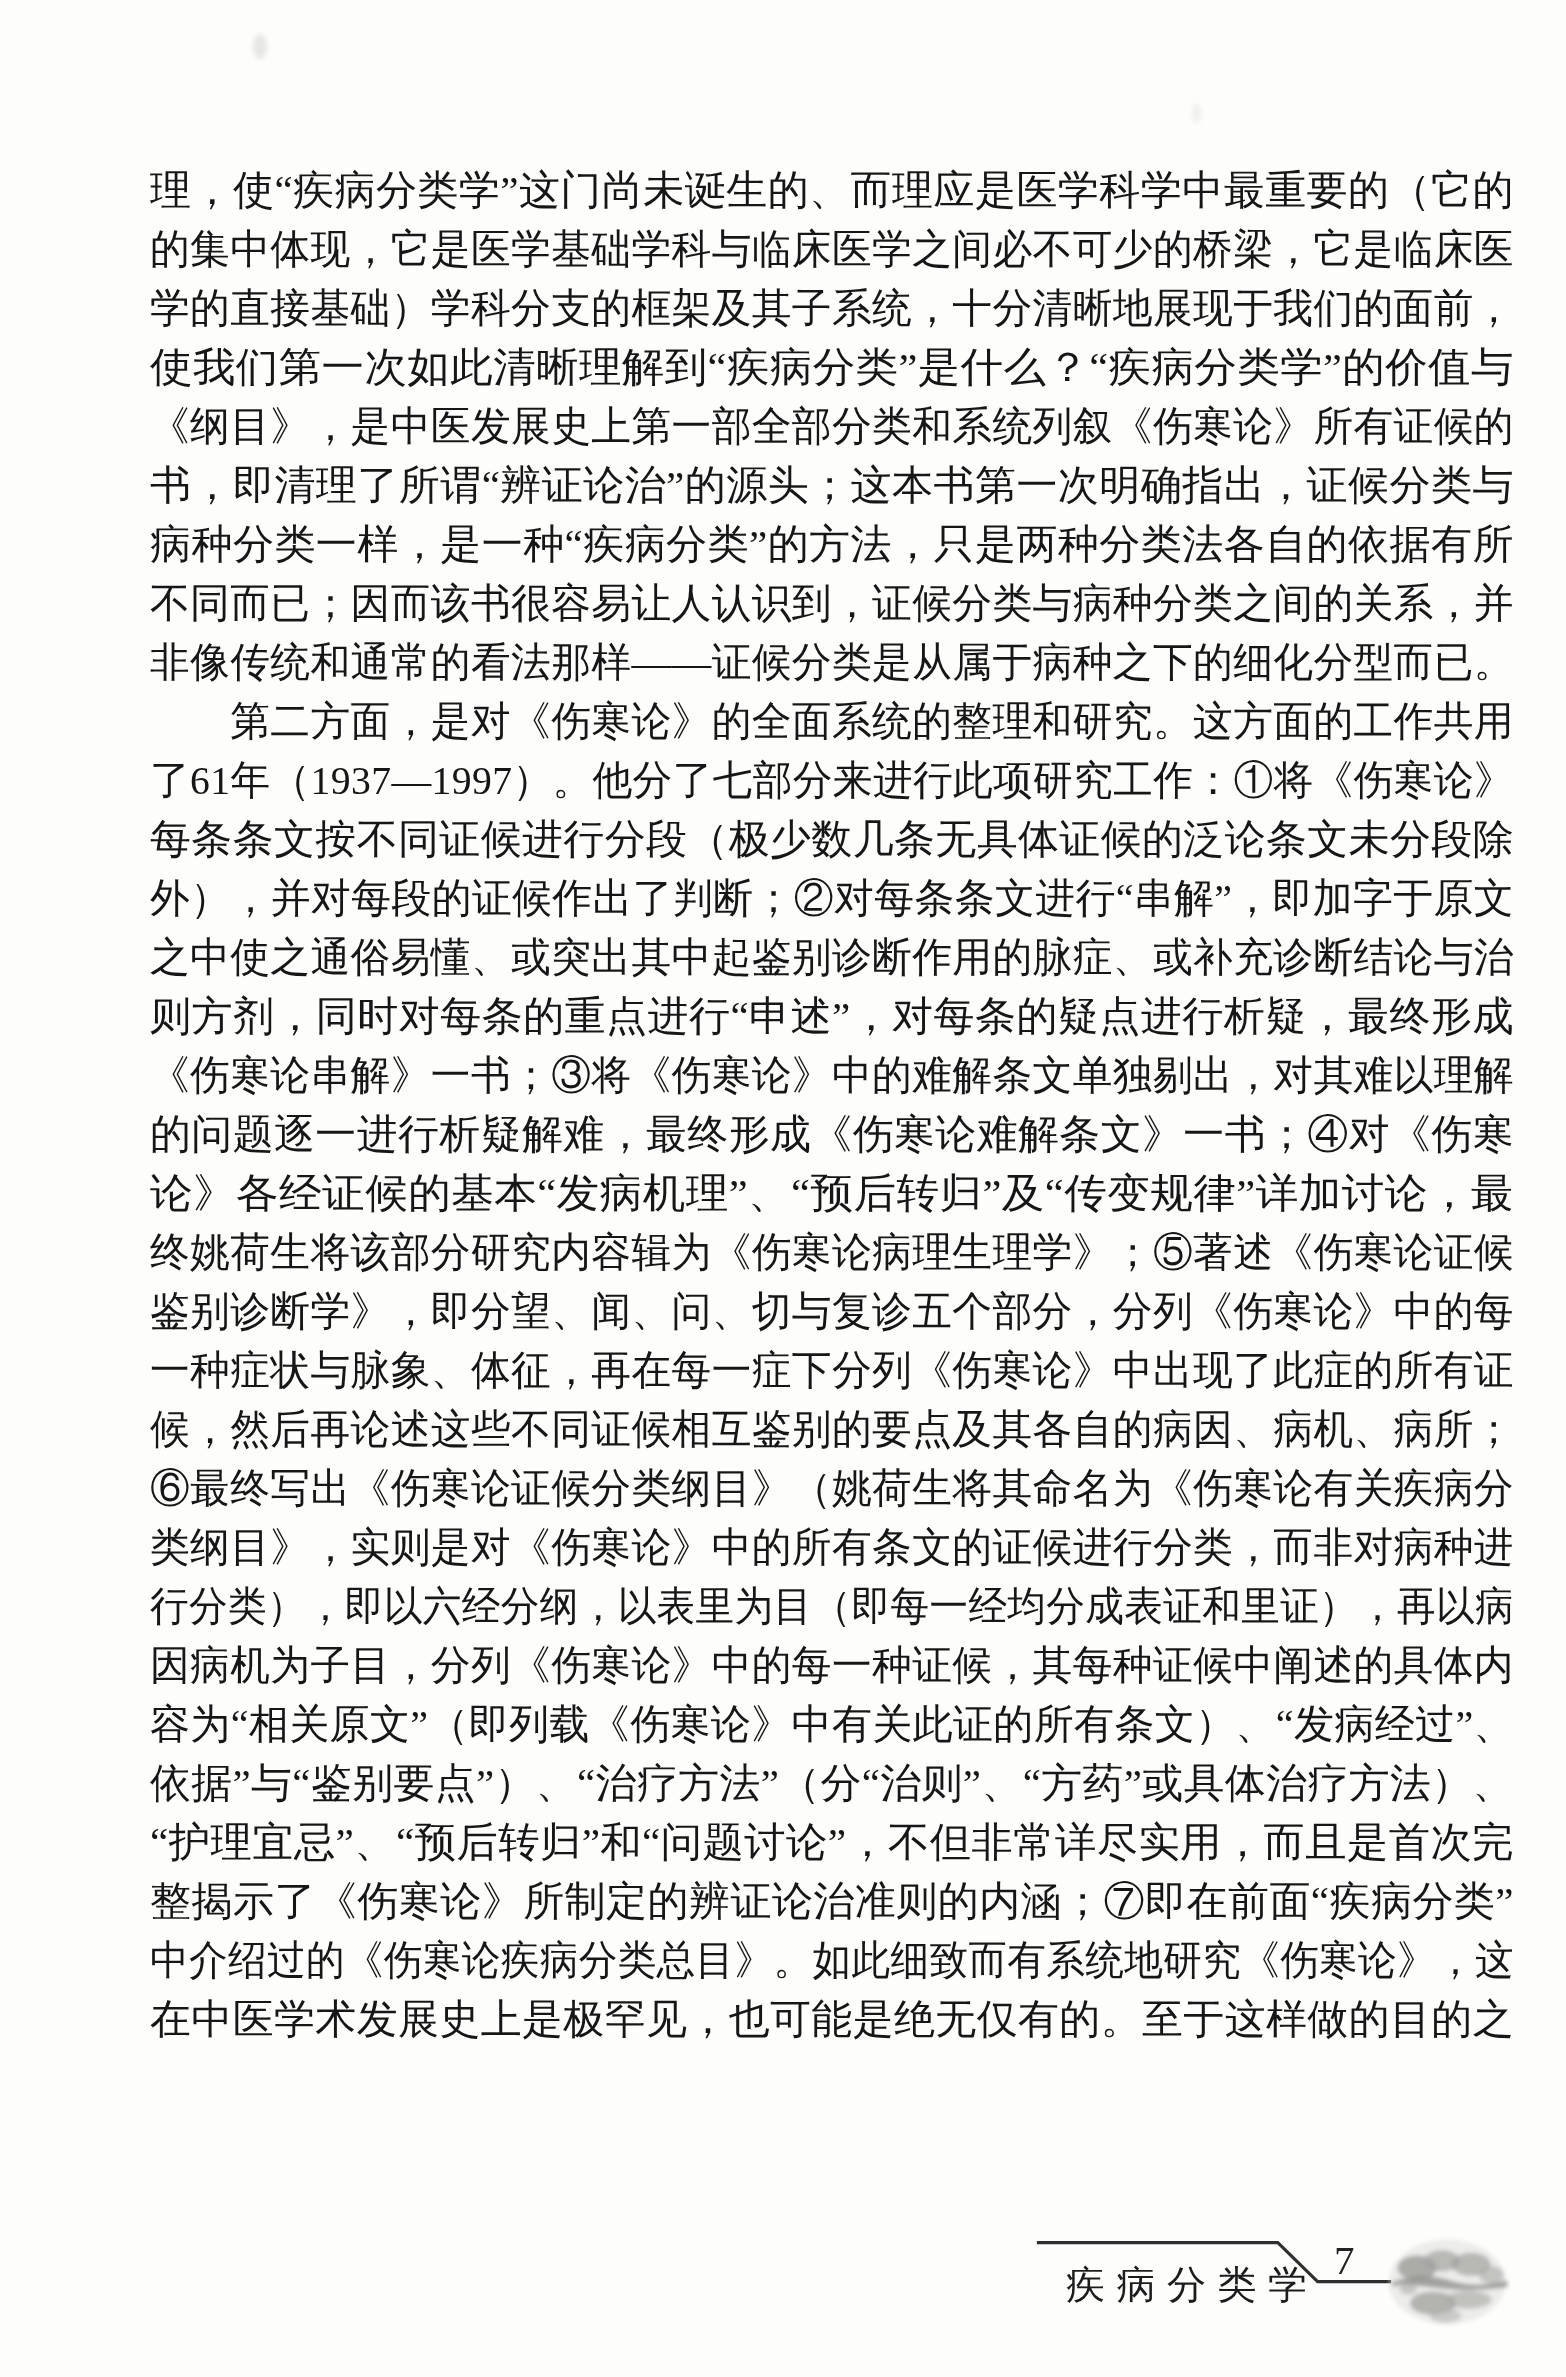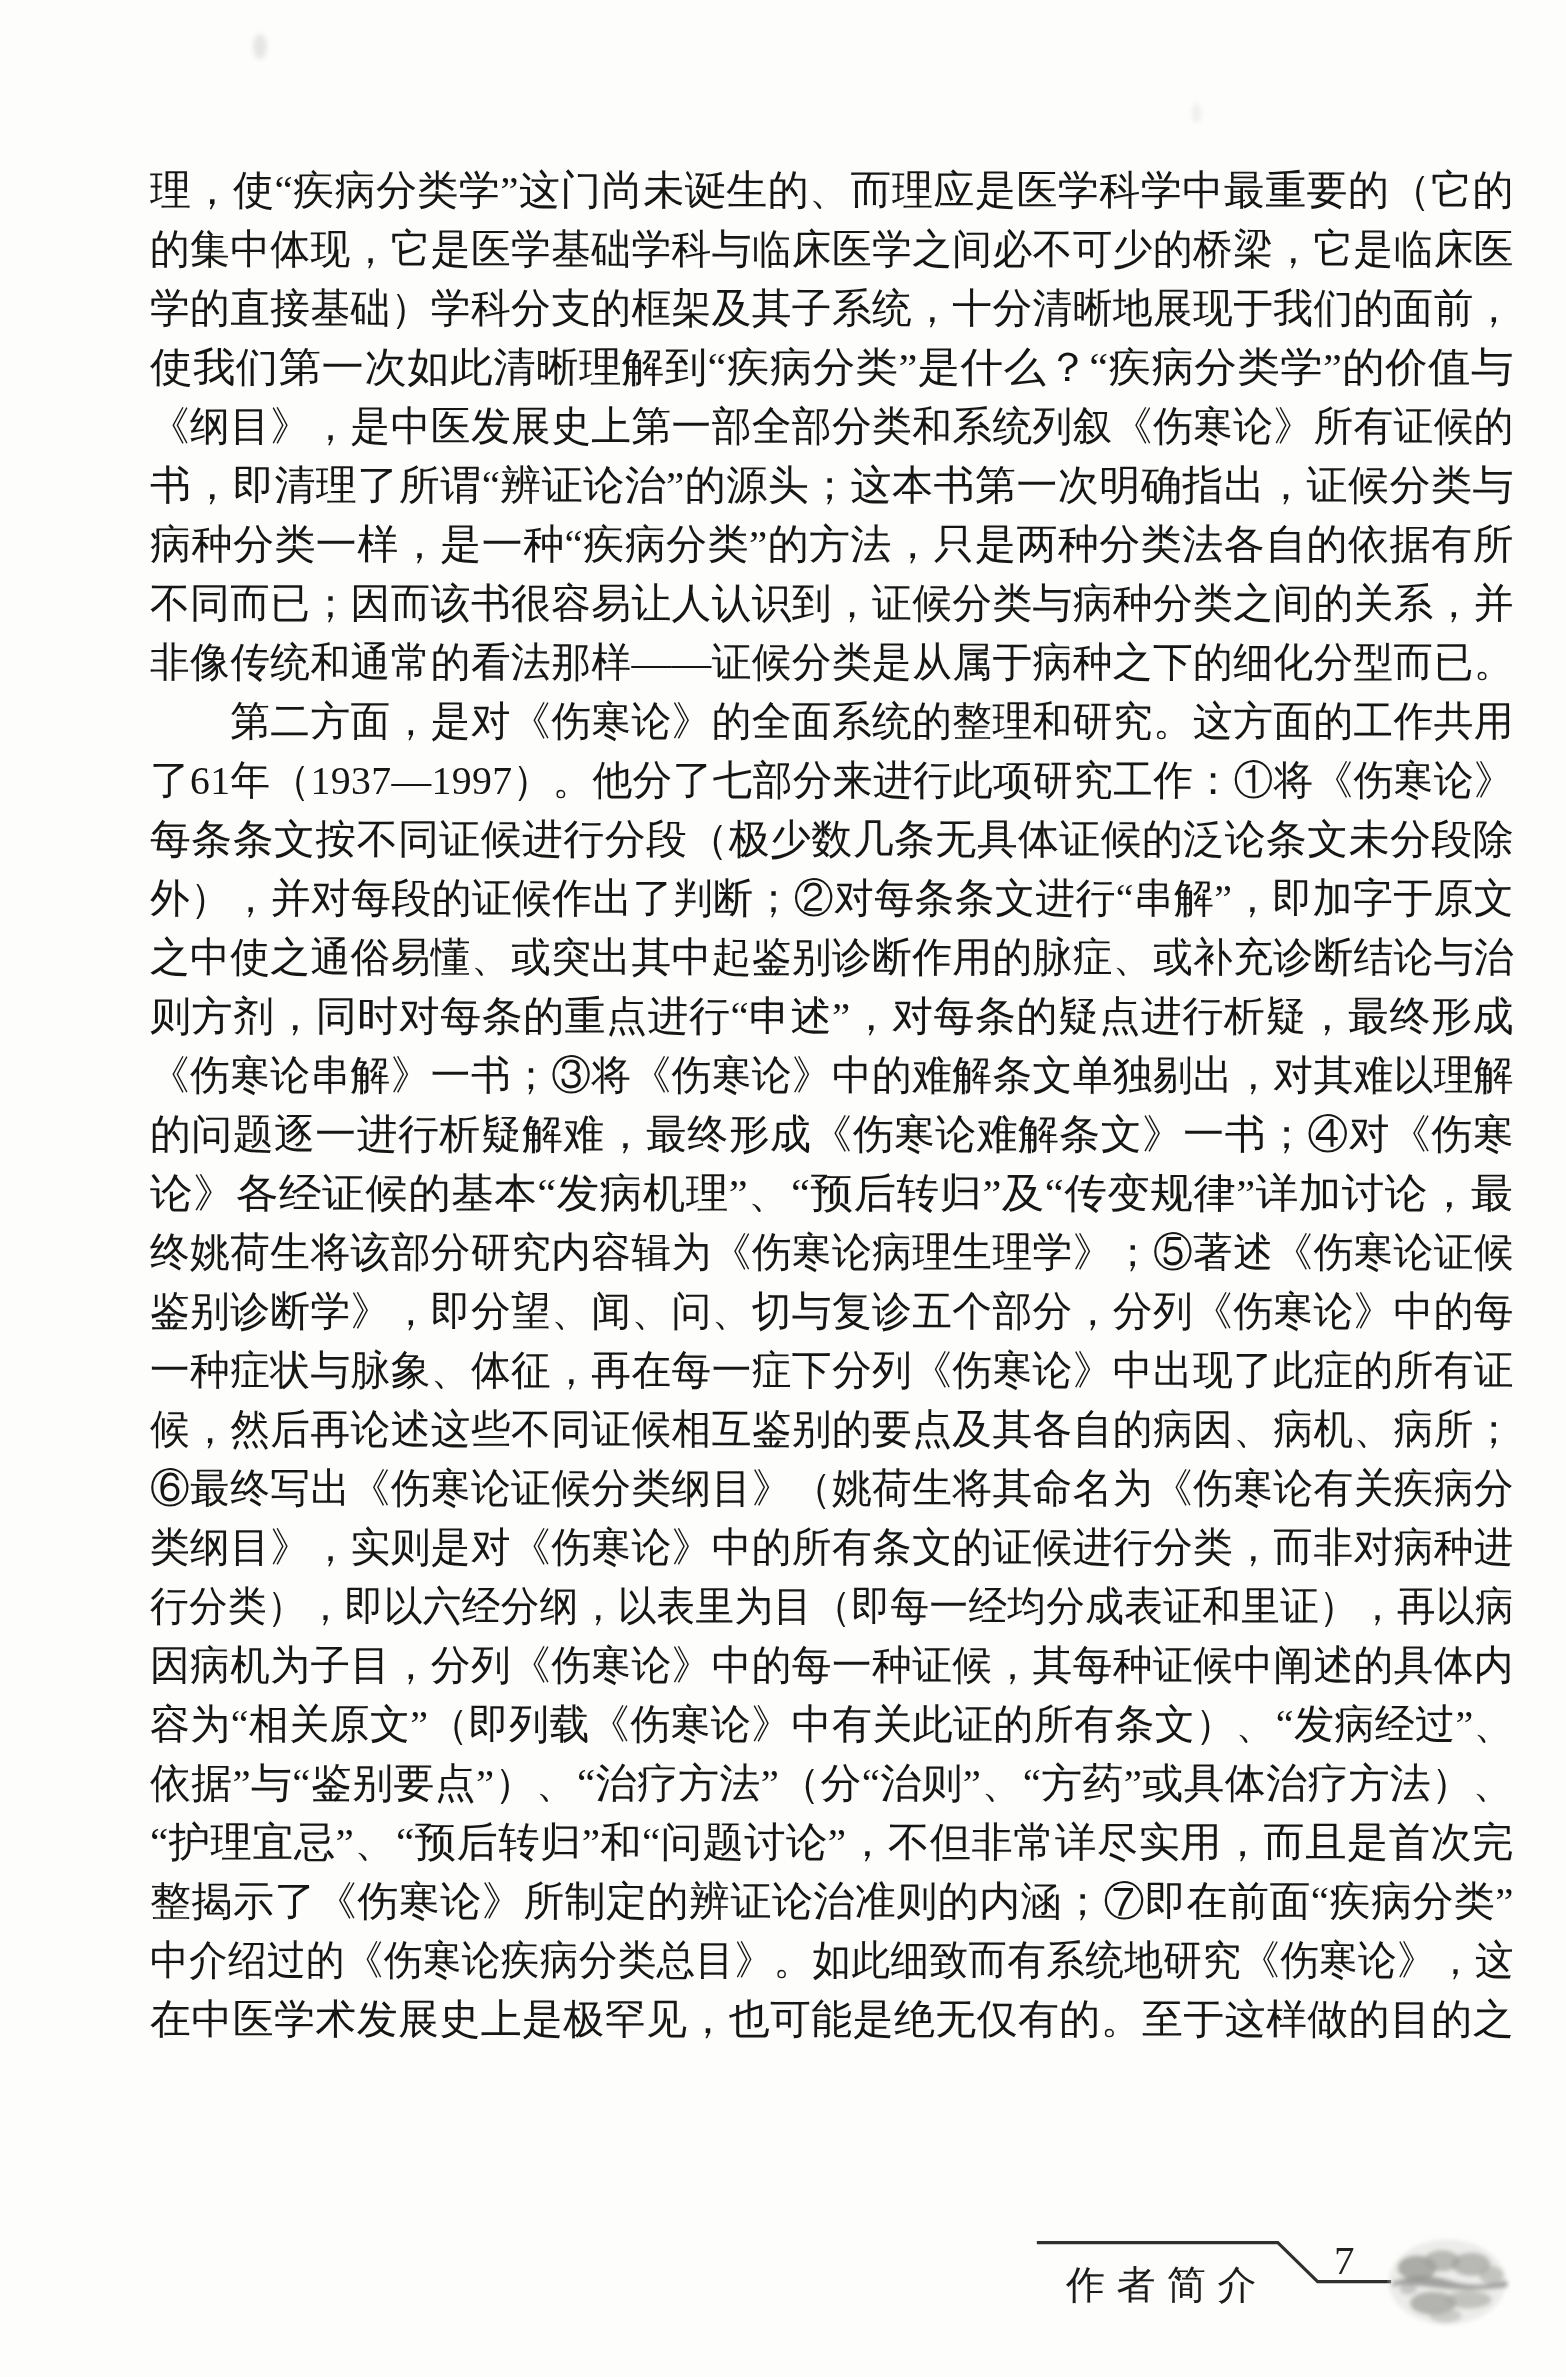--- a/index.html
+++ b/index.html
@@ -86,21 +86,21 @@
       <div class="line"><span class="fit" style="transform: scaleX(1.00755);">“护理宜忌”、“预后转归”和“问题讨论”，不但非常详尽实用，而且是首次完</span></div>
       <div class="line"><span class="fit" style="transform: scaleX(1.00141);">整揭示了《伤寒论》所制定的辨证论治准则的内涵；⑦即在前面“疾病分类”</span></div>
       <div class="line"><span class="fit" style="transform: scaleX(0.941321);">中介绍过的《伤寒论疾病分类总目》。如此细致而有系统地研究《伤寒论》，这</span></div>
       <div class="line"><span class="fit" style="transform: scaleX(0.998371);">在中医学术发展史上是极罕见，也可能是绝无仅有的。至于这样做的目的之</span></div>
     </div>
 
   <svg class="footer-rule" width="372" height="62" viewBox="0 0 420 70">
     <polyline points="10,12 282,12 327,56 410,56" fill="none" stroke="#2f2f2f" stroke-width="3.5" stroke-linejoin="miter"></polyline>
   </svg>
 
-  <div class="section-label">作者简介</div>
+  <div class="section-label">疾病分类学</div>
 
   <div class="page-number">7</div>
 
   <svg class="ink-stamp" width="124" height="92" viewBox="0 0 140 104">
     <defs>
       <filter id="blur1" x="-20%" y="-20%" width="140%" height="140%">
         <feGaussianBlur stdDeviation="2.2"></feGaussianBlur>
       </filter>
     </defs>
     <g filter="url(#blur1)">

